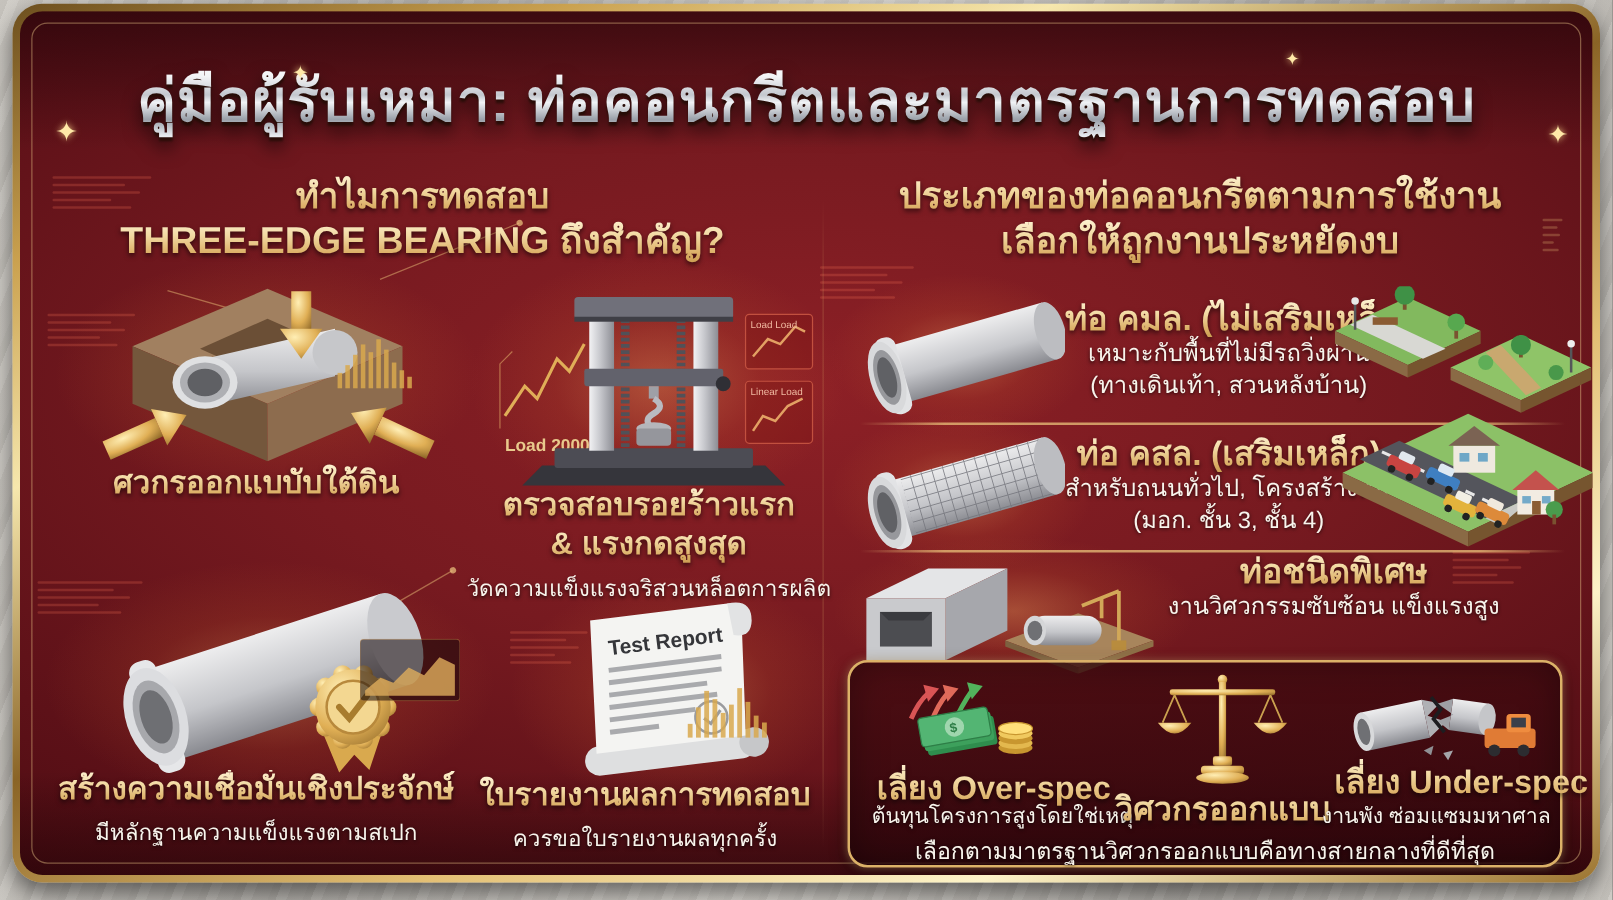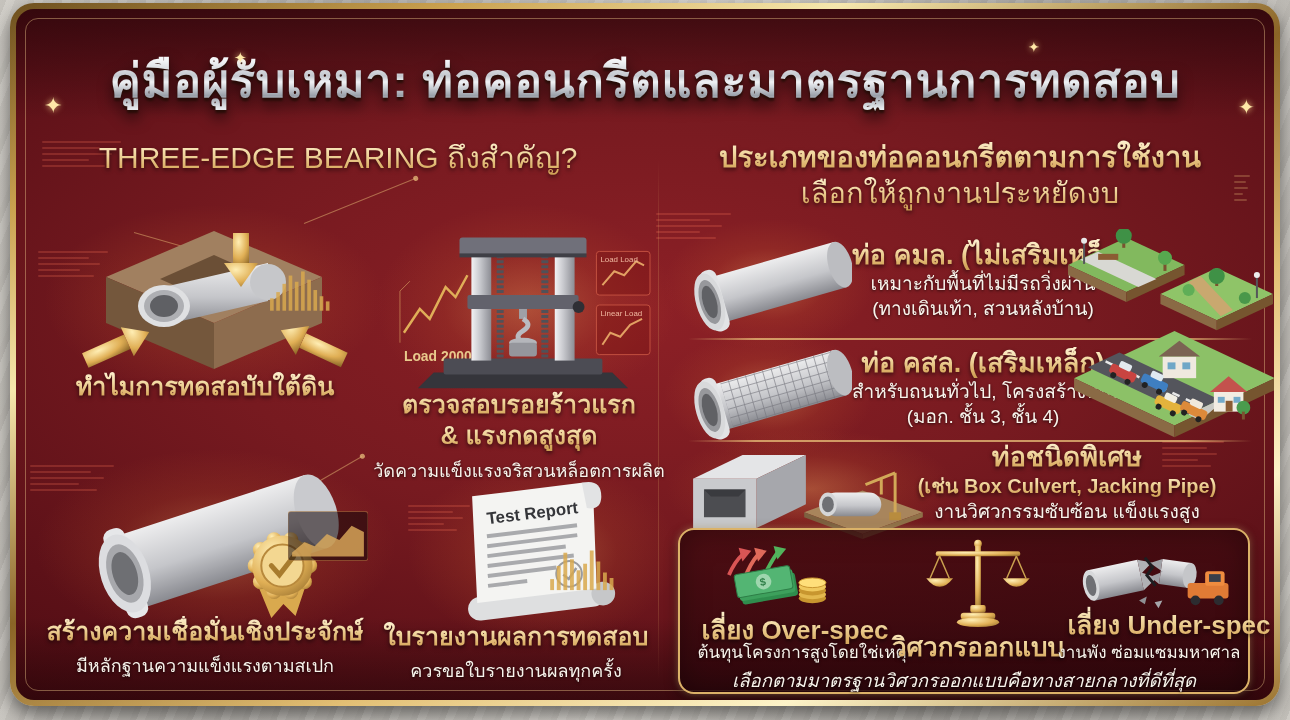--- a/index.html
+++ b/index.html
@@ -24,21 +24,21 @@
     font-size:47px;font-weight:800;letter-spacing:.5px;
     background:linear-gradient(180deg,#ffffff 0%,#f3f4f6 24%,#c3c7ce 44%,#f0f2f5 52%,#9aa0a9 70%,#e9ecf0 88%,#c9cdd4 100%);
     -webkit-background-clip:text;background-clip:text;color:transparent;-webkit-text-fill-color:transparent;
     filter:drop-shadow(0 3px 1px rgba(35,12,6,.9)) drop-shadow(0 6px 7px rgba(0,0,0,.55));}
   .gtx{background:linear-gradient(180deg,#fdf0cf 4%,#f2d9a2 38%,#dcb068 74%,#c89a4e 100%);
     -webkit-background-clip:text;background-clip:text;color:transparent;-webkit-text-fill-color:transparent;
     filter:drop-shadow(0 2px 2px rgba(0,0,0,.6));}
   .wtx{color:#f8f4ec;text-shadow:0 1px 3px rgba(0,0,0,.7);}
   .center{text-align:center;}
   .hl1{font-size:28px;font-weight:700;line-height:1.25;white-space:nowrap;}
-  .hl2{font-size:30px;font-weight:400;line-height:1.25;white-space:nowrap;}
+  .hl2{font-size:30px;font-weight:700;line-height:1.25;white-space:nowrap;}
   .item-title{font-size:25px;font-weight:700;line-height:1.25;white-space:nowrap;}
   .item-desc{font-size:18px;margin-top:4px;white-space:nowrap;}
   .pt-name{font-size:27px;font-weight:800;line-height:1.2;white-space:nowrap;}
   .pt-name2{font-size:20px;font-weight:700;line-height:1.3;white-space:nowrap;}
   .pt-desc{font-size:19px;line-height:1.32;white-space:nowrap;}
   .gold-div{position:absolute;height:2px;border-radius:2px;opacity:.85;
     background:linear-gradient(90deg, rgba(225,180,110,0) 0%, rgba(232,190,120,.9) 12%, rgba(232,190,120,.9) 88%, rgba(225,180,110,0) 100%);}
   .v-div{position:absolute;width:1px;background:linear-gradient(180deg,transparent,rgba(220,170,100,.22) 15%,rgba(220,170,100,.22) 85%,transparent);}
   .spec-box{position:absolute;box-sizing:border-box;border:2px solid #dbb268;border-radius:16px;
     background:linear-gradient(180deg, rgba(61,9,14,.72), rgba(40,5,10,.72));
@@ -154,20 +154,21 @@
           <i></i>
         </div>
 
     <div class="callout" style="left:118px;top:223px;width:110px;transform:rotate(16deg);"></div>
     <div class="callout" style="left:288px;top:214px;width:120px;transform:rotate(-22deg);"></div>
     <div class="callout" style="left:268px;top:492px;width:90px;transform:rotate(-30deg);"></div>
 
     <div class="v-div" style="left:642px;top:150px;height:520px;"></div>
 
     <div class="abs center" style="left:36px;top:130px;width:572px;">
+      <div class="hl1 gtx">ทำไมการทดสอบ</div>
       <div class="hl2 gtx">THREE-EDGE BEARING ถึงสำคัญ?</div>
     </div>
 
     <svg class="abs" style="left:52px;top:218px;" width="292" height="142" viewBox="0 0 292 142">
       <polygon points="146,4 254,50 146,96 38,50" fill="#a18060"></polygon>
       <polygon points="146,28 200,52 146,76 92,52" fill="#6b4f36"></polygon>
       <polygon points="38,50 146,96 146,142 38,96" fill="#74573c"></polygon>
       <polygon points="254,50 146,96 146,142 254,96" fill="#8d6c4e"></polygon>
       <polygon points="96,60 200,36 200,74 96,98" fill="url(#gPipe)"></polygon>
       <ellipse cx="200" cy="55" rx="18" ry="18" fill="#c6c7ca"></ellipse>
@@ -195,21 +196,21 @@
             <rect x="20" y="8" width="3.5" height="34"></rect>
         <rect x="26" y="14" width="3.5" height="28"></rect>
             <rect x="32" y="4" width="3.5" height="38"></rect>
         <rect x="38" y="12" width="3.5" height="30"></rect>
             <rect x="44" y="22" width="3.5" height="20"></rect>
         <rect x="50" y="28" width="3.5" height="14"></rect>
             <rect x="56" y="33" width="3.5" height="9"></rect>
       </g>
     </svg>
     <div class="abs center" style="left:2px;top:362px;width:374px;">
-      <div class="item-title gtx">ทำไมการทดสอบับใต้ดิน</div>
+      <div class="item-title gtx">ศวกรออกแบบับใต้ดิน</div>
     </div>
 
     <svg class="abs" style="left:378px;top:212px;" width="258" height="168" viewBox="0 0 260 168">
       <path d="M6,122 V70 l10,-10" stroke="rgba(220,165,100,.6)" fill="none"></path>
       <polyline points="10,112 26,88 36,98 52,66 62,76 74,54" stroke="#e0ae58" stroke-width="2.5" fill="none"></polyline>
       <text x="10" y="140" font-size="14" font-weight="bold" fill="#e8c98c">Load 2000</text>
       <polygon points="40,152 220,152 236,168 24,168" fill="#35353b"></polygon>
       <rect x="50" y="138" width="160" height="16" rx="2" fill="#4c4c54"></rect>
       <rect x="78" y="28" width="20" height="112" fill="url(#gSteel)"></rect>
       <rect x="162" y="28" width="20" height="112" fill="url(#gSteel)"></rect>
@@ -439,21 +440,20 @@
       <g stroke="#d2a858" stroke-width="3" fill="none">
             <path d="M100,62 V18 M100,18 L70,30 M86,24 V40"></path>
           </g>
       <rect x="94" y="58" width="12" height="8" fill="#b88c3e"></rect>
       <rect x="28" y="38" width="58" height="24" rx="12" fill="url(#gPipe)"></rect>
       <ellipse cx="32" cy="50" rx="9" ry="12" fill="#d5d6d8"></ellipse>
       <ellipse cx="32" cy="50" rx="6" ry="8" fill="#6f7074"></ellipse>
     </svg>
     <div class="abs center" style="left:886px;top:432px;width:330px;">
       <div class="pt-name gtx" style="font-size:27px;">ท่อชนิดพิเศษ</div>
-      <div class="pt-name2 gtx">(เช่น Box Culvert, Jacking Pipe)</div>
       <div class="pt-desc wtx">งานวิศวกรรมซับซ้อน แข็งแรงสูง</div>
     </div>
 
     <div class="spec-box" style="left:662px;top:519px;width:572px;height:166px;">
       <svg class="abs" style="left:34px;top:12px;" width="124" height="66" viewBox="0 0 125 68">
         <g fill="none" stroke-width="4">
           <path d="M14,34 Q20,20 28,13" stroke="#d95555"></path>
           <path d="M30,38 Q36,22 44,13" stroke="#e06a5a"></path>
           <path d="M48,40 Q56,22 64,11" stroke="#52b35c"></path>
         </g>
@@ -512,18 +512,18 @@
           <rect x="8" y="14" width="42" height="16" rx="3" fill="#e07b35"></rect>
           <rect x="26" y="2" width="20" height="15" rx="3" fill="#ef8c3f"></rect>
           <rect x="30" y="5" width="12" height="8" fill="#3a3f4a"></rect>
           <circle cx="16" cy="32" r="5" fill="#2c2c30"></circle>
               <circle cx="40" cy="32" r="5" fill="#2c2c30"></circle>
         </g>
       </svg>
       <div class="abs center spec-title gtx" style="left:386px;top:74px;width:206px;">เลี่ยง Under-spec</div>
       <div class="abs center spec-desc wtx" style="left:366px;top:108px;width:206px;">งานพัง ซ่อมแซมมหาศาล</div>
 
-      <div class="abs center spec-footer wtx" style="left:0;top:136px;width:100%;font-style:italic;">เลือกตามมาตรฐานวิศวกรออกแบบคือทางสายกลางที่ดีที่สุด</div>
+      <div class="abs center spec-footer wtx" style="left:0;top:136px;width:100%;">เลือกตามมาตรฐานวิศวกรออกแบบคือทางสายกลางที่ดีที่สุด</div>
     </div>
 
   </div>
  </div>
 </div>
 
 </body></html>

